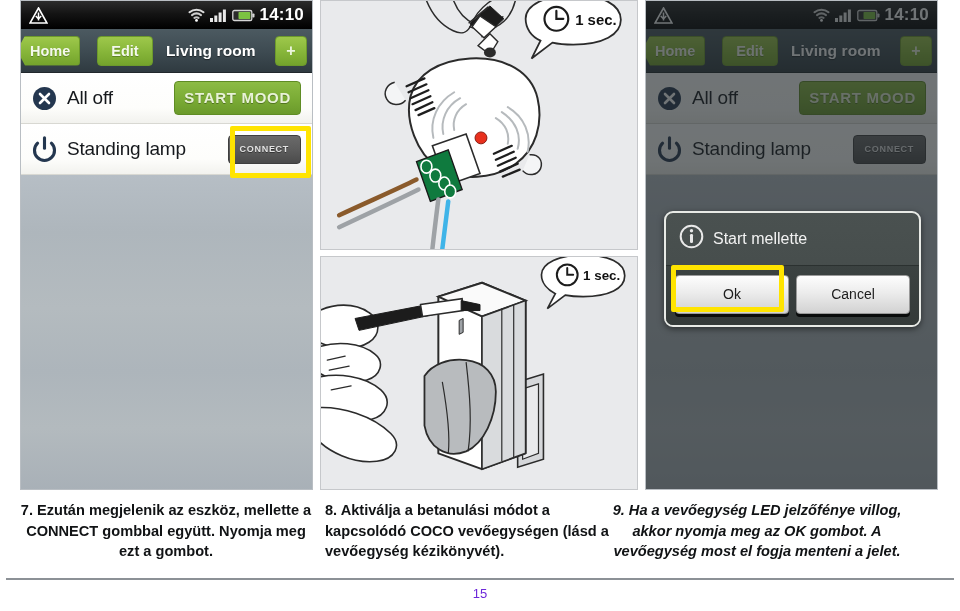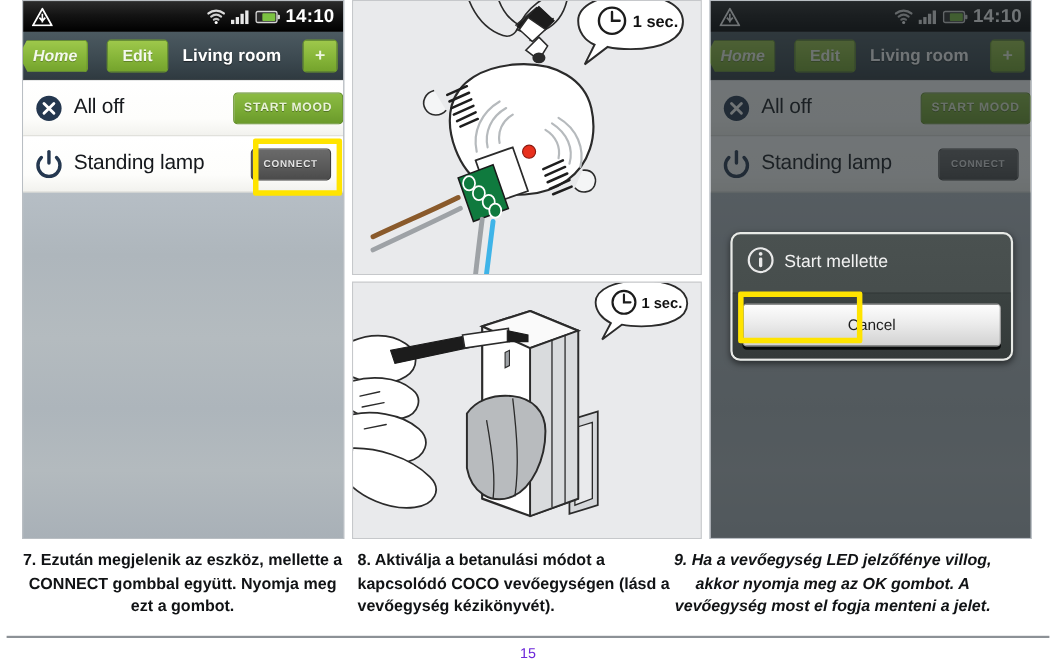--- a/index.html
+++ b/index.html
@@ -47,21 +47,20 @@
   }
   .nav-home {
     height: 30px; margin-left: -4px; padding: 0 9px 0 13px;
     display: flex; align-items: center;
     background: linear-gradient(180deg,#9ec84b 0%,#86b539 55%,#74a32c 100%);
     color: #f4f9ec; font-size: 14.5px; font-weight: bold;
     border: 1px solid #6d9a2c; border-left: none;
     clip-path: polygon(8px 0, 100% 0, 100% 100%, 8px 100%, 0 50%);
     border-radius: 0 4px 4px 0;
     text-shadow: 0 1px 0 rgba(0,0,0,.25);
-    font-style: italic;
   }
   .nav-edit {
     height: 30px; margin-left: 17px; padding: 0 13px;
     display: flex; align-items: center;
     background: linear-gradient(180deg,#9ec84b 0%,#86b539 55%,#74a32c 100%);
     color: #f4f9ec; font-size: 14.5px; font-weight: bold;
     border: 1px solid #6d9a2c; border-radius: 4px;
     text-shadow: 0 1px 0 rgba(0,0,0,.25);
   }
   .nav-title {
@@ -85,24 +84,24 @@
     background: linear-gradient(180deg,#ffffff 0%,#fdfdfb 70%,#f2f2ee 100%);
     border-bottom: 1px solid #d8d8d2;
   }
   .row .ico { width: 46px; display: flex; align-items: center; justify-content: center; }
   .row .lbl {
     flex: 1; font-size: 19px; color: #15181c;
     font-family: "Liberation Sans", sans-serif;
     letter-spacing: -.2px;
   }
   .btn-mood {
-    padding: 7px 9px 8px;
+    margin-right: 11px; padding: 7px 9px 8px;
     background: linear-gradient(180deg,#8cbb44 0%,#7aab35 55%,#6b9a2b 100%);
     border: 1px solid #5f8c24; border-radius: 4px;
-    color: #e9f3d8; font-size: 11px; font-weight: bold; letter-spacing: .7px;
+    color: #e9f3d8; font-size: 15px; font-weight: bold; letter-spacing: .7px;
     text-shadow: 0 1px 0 rgba(0,0,0,.3);
   }
   .btn-connect {
     margin-right: 11px; padding: 8px 11px 9px;
     background: linear-gradient(180deg,#6a6a6a 0%,#5b5b5b 55%,#4b4b4b 100%);
     border: 1px solid #3f3f3f; border-radius: 4px;
     color: #e3e3e3; font-size: 9px; font-weight: bold; letter-spacing: .7px;
     text-shadow: 0 1px 0 rgba(0,0,0,.4);
   }
   .phone-body {
@@ -462,20 +461,21 @@
           <span>
             <svg width="25" height="25" viewBox="0 0 25 25">
               <circle cx="12.5" cy="12.5" r="10.8" fill="none" stroke="#e9e9e9" stroke-width="2"></circle>
               <circle cx="12.5" cy="6.8" r="1.7" fill="#e9e9e9"></circle>
               <rect x="11" y="10" width="3" height="9" rx="1.3" fill="#e9e9e9"></rect>
             </svg>
           </span>
           <span class="dlg-title">Start mellette</span>
         </div>
         <div class="dlg-btns">
+          <div class="dlg-btn">Ok</div>
           <div class="dlg-btn">Cancel</div>
         </div>
       </div>
 
       <div class="hl hl-ok"></div>
     </div>
 
   </div>
 
   <div class="captions">

